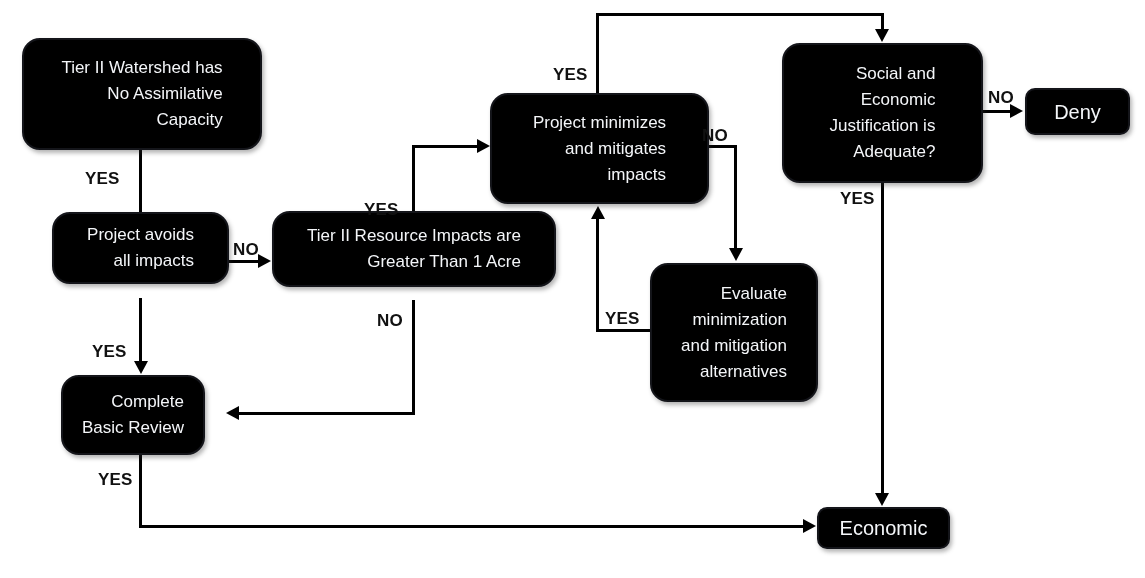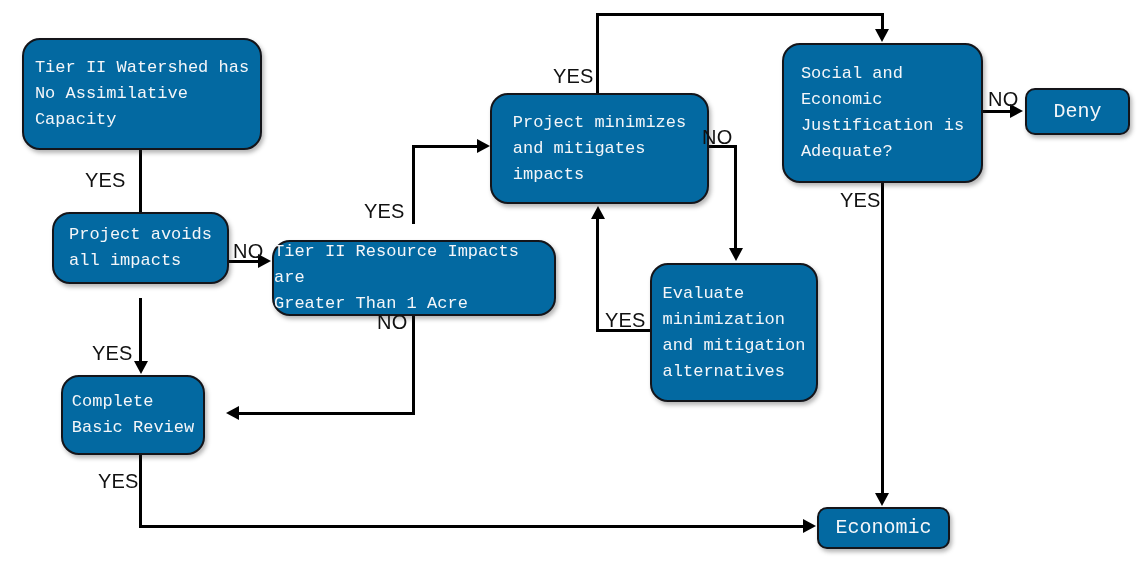--- a/index.html
+++ b/index.html
@@ -11,40 +11,39 @@
   #canvas {
     position: relative;
     width: 1145px;
     height: 578px;
     background: #ffffff;
     overflow: hidden;
   }
   .node {
     position: absolute;
     box-sizing: border-box;
-    background: #0369a1;
+    background: #000000;
     border: 2.5px solid #14151a;
     border-radius: 18px;
     color: #F4F6F9;
     display: flex;
     align-items: center;
     justify-content: center;
-    text-align: left;
+    text-align: right;
     font-size: 17px;
     line-height: 26px;
     white-space: pre-line;
     box-shadow: 2px 3px 4px rgba(40,40,40,0.35);
-    font-family: Liberation Mono, monospace;
   }
   .node.small { border-radius: 10px; font-size: 20px; }
   .edge-label {
     position: absolute;
     color: #111111;
-    font-size: 20px;
-    font-weight: 400;
+    font-size: 17px;
+    font-weight: 700;
     letter-spacing: 0.2px;
     white-space: nowrap;
   }
   .vline, .hline { position: absolute; background: #000000; }
   .vline { width: 3px; }
   .hline { height: 3px; }
   .arr { position: absolute; width: 0; height: 0; }
   .arr.down  { border-left: 7px solid transparent; border-right: 7px solid transparent; border-top: 13px solid #000; }
   .arr.up    { border-left: 7px solid transparent; border-right: 7px solid transparent; border-bottom: 13px solid #000; }
   .arr.right { border-top: 7px solid transparent; border-bottom: 7px solid transparent; border-left: 13px solid #000; }
@@ -95,21 +94,21 @@
   <div class="vline" style="left:881px; top:183px; height:318px;"></div>
   <div class="arr down" style="left:875px; top:493px;"></div>
 
   <div class="node" style="left:22px; top:38px; width:240px; height:112px;">Tier II Watershed has
 No Assimilative
 Capacity</div>
 
   <div class="node" style="left:52px; top:212px; width:177px; height:72px;">Project avoids
 all impacts</div>
 
-  <div class="node" style="left:272px; top:240px; width:284px; height:76px;">Tier II Resource Impacts are
+  <div class="node" style="left:272px; top:211px; width:284px; height:76px;">Tier II Resource Impacts are
 Greater Than 1 Acre</div>
 
   <div class="node" style="left:490px; top:93px; width:219px; height:111px;">Project minimizes
 and mitigates
 impacts</div>
 
   <div class="node" style="left:650px; top:263px; width:168px; height:139px;">Evaluate
 minimization
 and mitigation
 alternatives</div>

